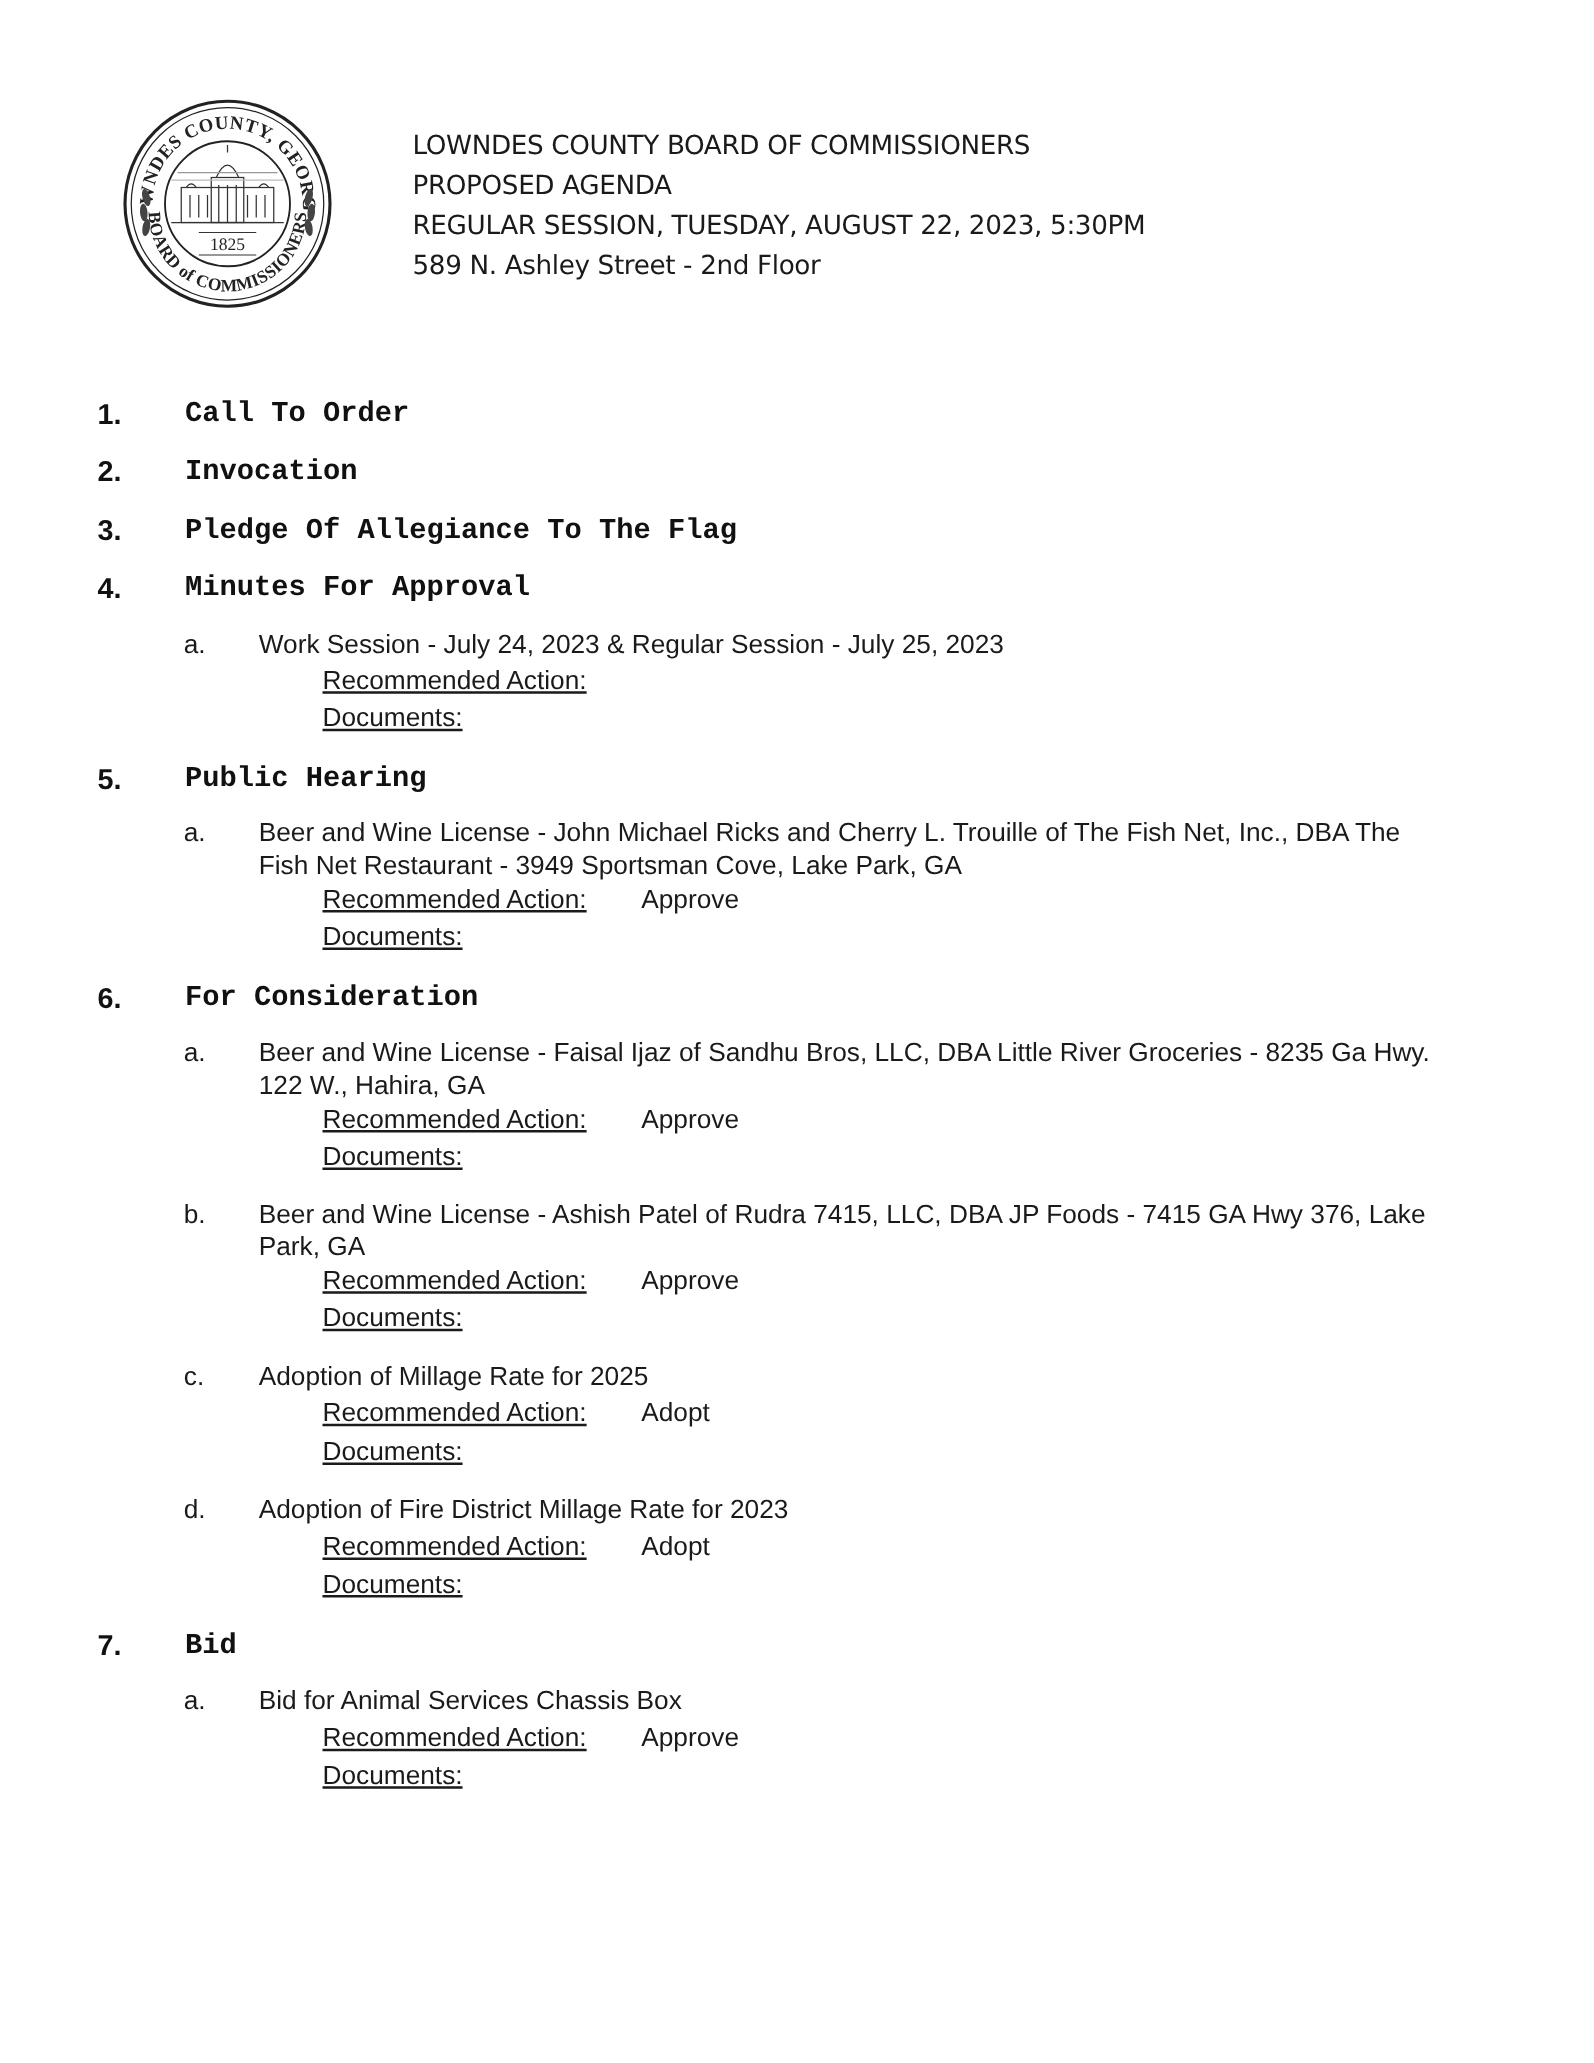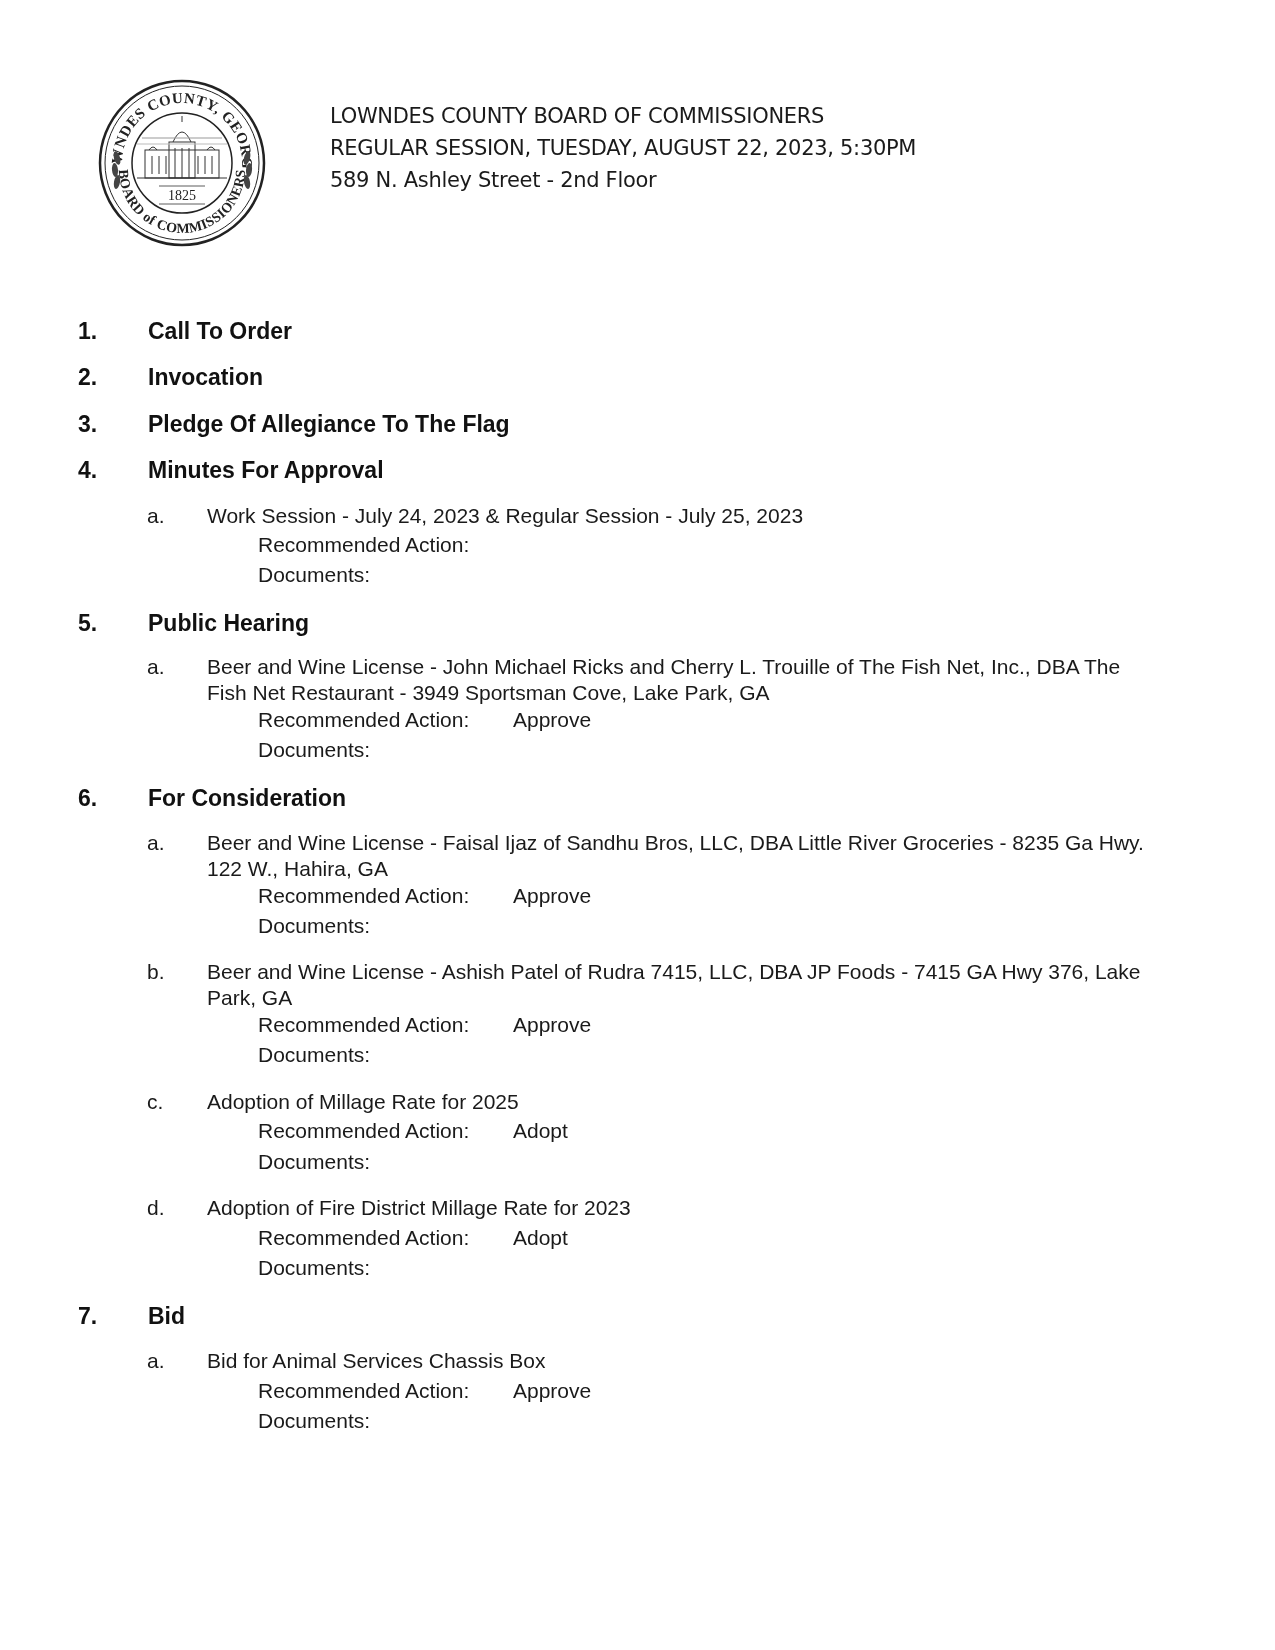--- a/index.html
+++ b/index.html
@@ -54,20 +54,21 @@
     }
     .section .num {
       position: absolute;
       left: 0;
       top: 0;
     }
     .section .title {
       position: absolute;
       left: 70px;
       top: 0;
+      font-family: Liberation Mono, monospace;
     }
     .item {
       position: absolute;
       left: 147px;
       width: 1010px;
       font-size: 21px;
       color: #1a1a1a;
     }
     .item .letter {
       position: absolute;
@@ -82,20 +83,21 @@
       width: 940px;
       line-height: 26px;
     }
     .detail {
       position: absolute;
       left: 258px;
       font-size: 21px;
       color: #1a1a1a;
       line-height: 26px;
       white-space: nowrap;
+      text-decoration: underline;
     }
     .detail .value {
       position: absolute;
       left: 255px;
       top: 0;
     }
   </style>
 </head>
 <body>
 
@@ -145,20 +147,21 @@
       <ellipse cx="20" cy="104" rx="3" ry="7" transform="rotate(10 20 104)"></ellipse>
       <ellipse cx="150" cy="80" rx="3" ry="7" transform="rotate(15 150 80)"></ellipse>
       <ellipse cx="152" cy="92" rx="3" ry="7" transform="rotate(5 152 92)"></ellipse>
       <ellipse cx="150" cy="104" rx="3" ry="7" transform="rotate(-10 150 104)"></ellipse>
     </g>
   </svg>
 </div>
 
 <div class="header">
   <div>LOWNDES COUNTY BOARD OF COMMISSIONERS</div>
+  <div>PROPOSED AGENDA</div>
   <div>REGULAR SESSION, TUESDAY, AUGUST 22, 2023, 5:30PM</div>
   <div>589 N. Ashley Street - 2nd Floor</div>
 </div>
 
 <div class="agenda">
 
   <div class="section" style="top:316px;">
     <span class="num">1.</span>
     <span class="title">Call To Order</span>
   </div>

